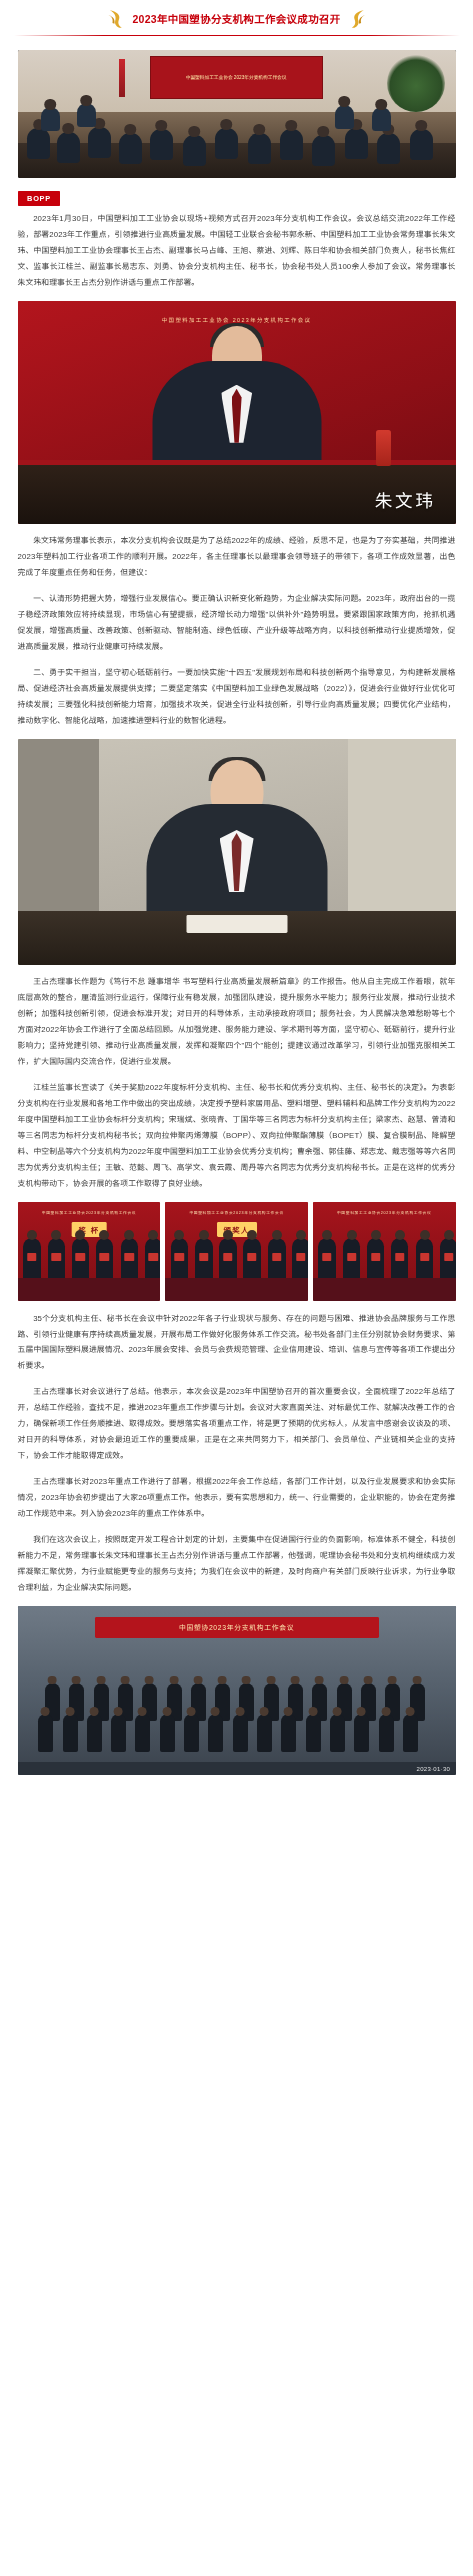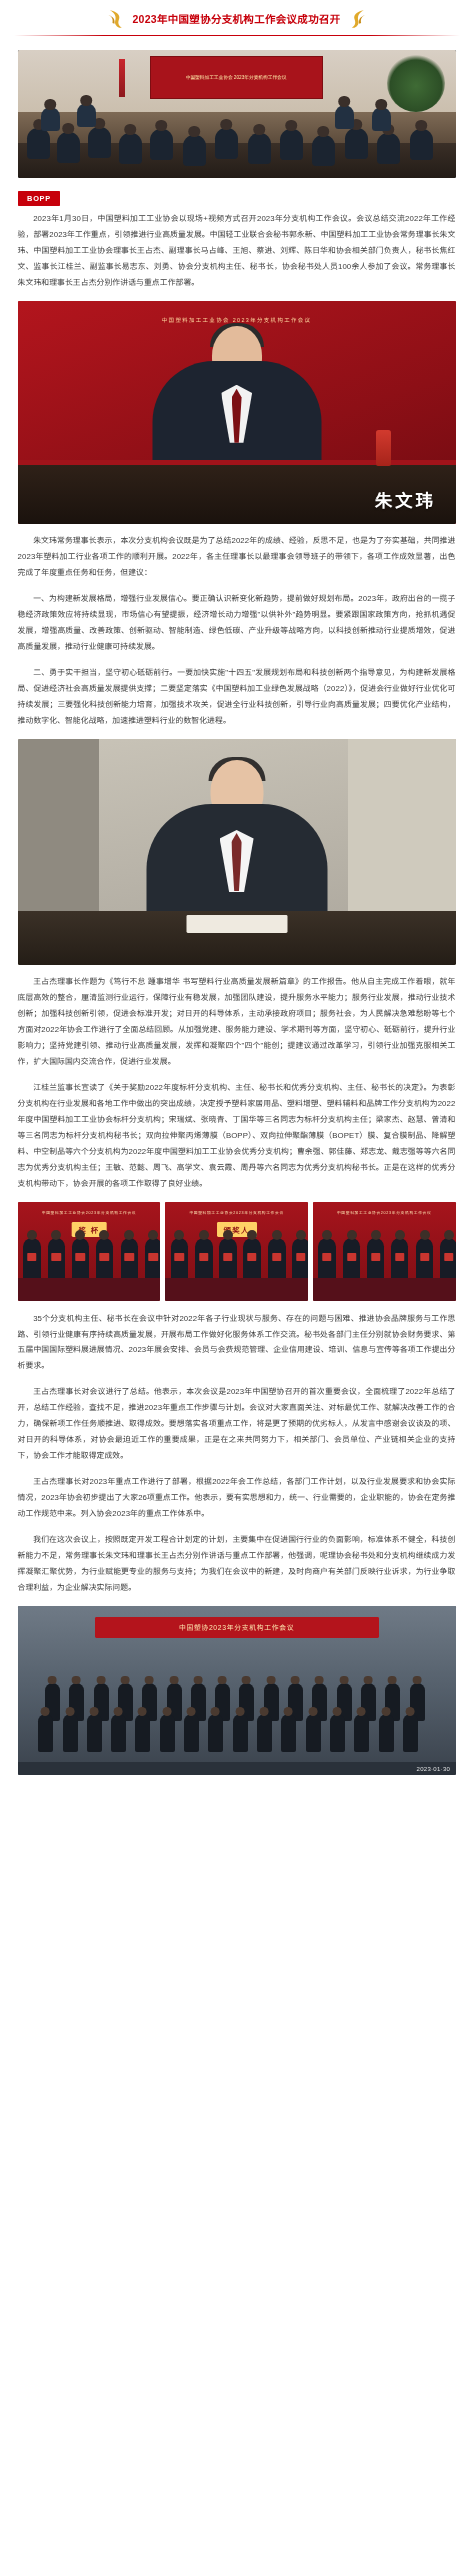--- a/index.html
+++ b/index.html
@@ -183,21 +183,21 @@
     background: #7c1014;
     clip-path: polygon(50% 0, 100% 16%, 72% 100%, 28% 100%, 0 16%);
   }
   .pp-bottle {
     position: absolute; right: 65px; bottom: 58px; width: 15px; height: 36px;
     background: linear-gradient(#d23a2e, #a6231a);
     border-radius: 2.7px 2.7px 2px 2px;
   }
   .pp-name {
     position: absolute; right: 20px; bottom: 12px;
-    font-size: 17.6px; font-weight: bold; color: #ffffff;
+    font-size: 17.6px; font-weight: normal; color: #ffffff;
     letter-spacing: 2.7px;
     text-shadow: 0 0.7px 2px rgba(0,0,0,.5);
   }
 
   
   .photo-portrait2 { height: 226px; background: #b6b2a8; }
   .p2-bg {
     position: absolute; inset: 0;
     background: linear-gradient(170deg, #c9c4b8 0%, #a9a49a 100%);
   }
@@ -383,21 +383,21 @@
       <div class="pp-shirt"></div>
       <div class="pp-tie"></div>
       <div class="pp-cloth"></div>
       <div class="pp-table"></div>
       <div class="pp-bottle"></div>
       <div class="pp-name">朱文玮</div>
     </div>
 
     
     <p class="para">朱文玮常务理事长表示，本次分支机构会议既是为了总结2022年的成绩、经验，反思不足，也是为了夯实基础，共同推进2023年塑料加工行业各项工作的顺利开展。2022年，各主任理事长以最理事会领导班子的带领下，各项工作成效显著，出色完成了年度重点任务和任务，但建议：</p>
-    <p class="para">一、为构建新发展格局，增强行业发展信心。要正确认识新变化新趋势，提前做好规划布局。2023年，政府出台的一揽子稳经济政策效应将持续显现，市场信心有望提振，经济增长动力增强"以供补外"趋势明显。要紧跟国家政策方向，抢抓机遇促发展，增强高质量、改善政策、创新驱动、智能制造、绿色低碳、产业升级等战略方向，以科技创新推动行业提质增效，促进高质量发展，推动行业健康可持续发展。</p>
+    <p class="para">一、认清形势把握大势，增强行业发展信心。要正确认识新变化新趋势，为企业解决实际问题。2023年，政府出台的一揽子稳经济政策效应将持续显现，市场信心有望提振，经济增长动力增强"以供补外"趋势明显。要紧跟国家政策方向，抢抓机遇促发展，增强高质量、改善政策、创新驱动、智能制造、绿色低碳、产业升级等战略方向，以科技创新推动行业提质增效，促进高质量发展，推动行业健康可持续发展。</p>
     <p class="para">二、勇于实干担当，坚守初心砥砺前行。一要加快实施"十四五"发展规划布局和科技创新两个指导意见，为构建新发展格局、促进经济社会高质量发展提供支撑；二要坚定落实《中国塑料加工业绿色发展战略（2022）》，促进会行业做好行业优化可持续发展；三要强化科技创新能力培育，加强技术攻关，促进全行业科技创新，引导行业向高质量发展；四要优化产业结构，推动数字化、智能化战略，加速推进塑料行业的数智化进程。</p>
 
     
     <div class="photo photo-portrait2">
       <div class="p2-bg"></div>
       <div class="p2-panelL"></div>
       <div class="p2-panelR"></div>
       <div class="p2-hair"></div>
       <div class="p2-head"></div>
       <div class="p2-body"></div>

